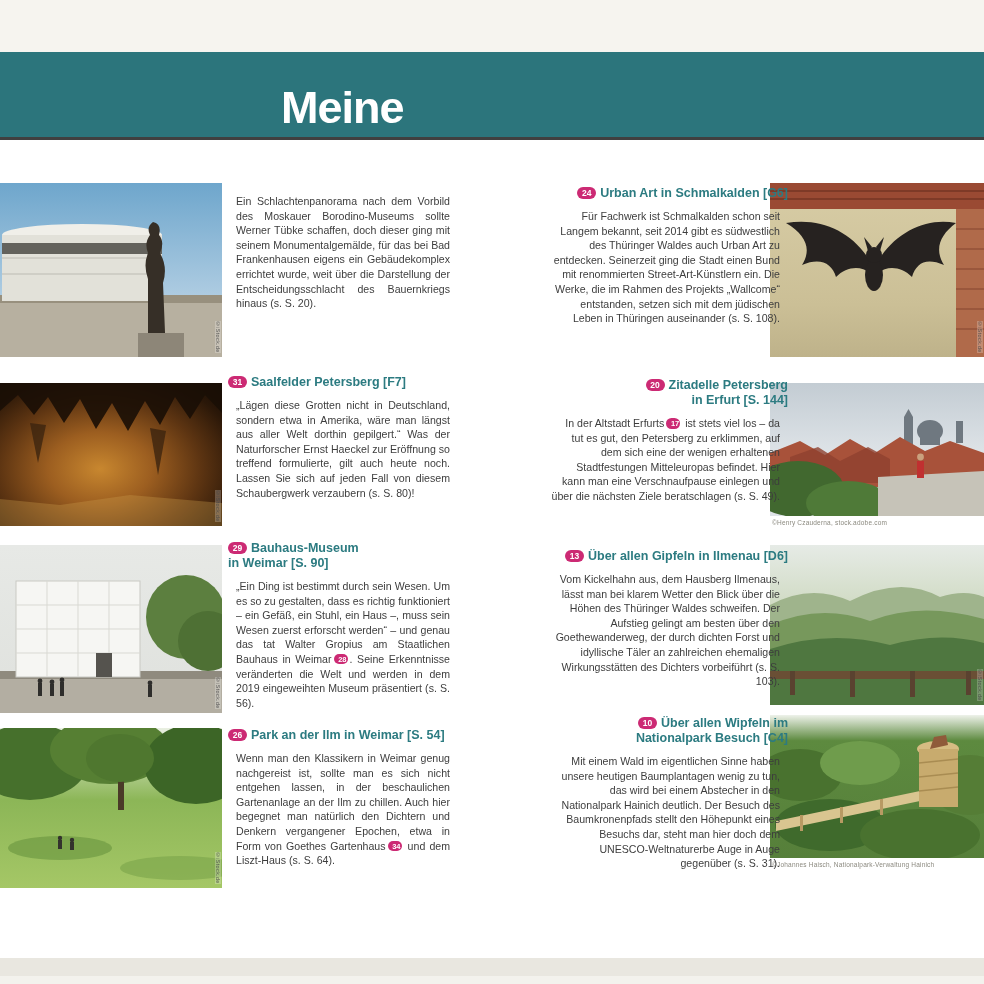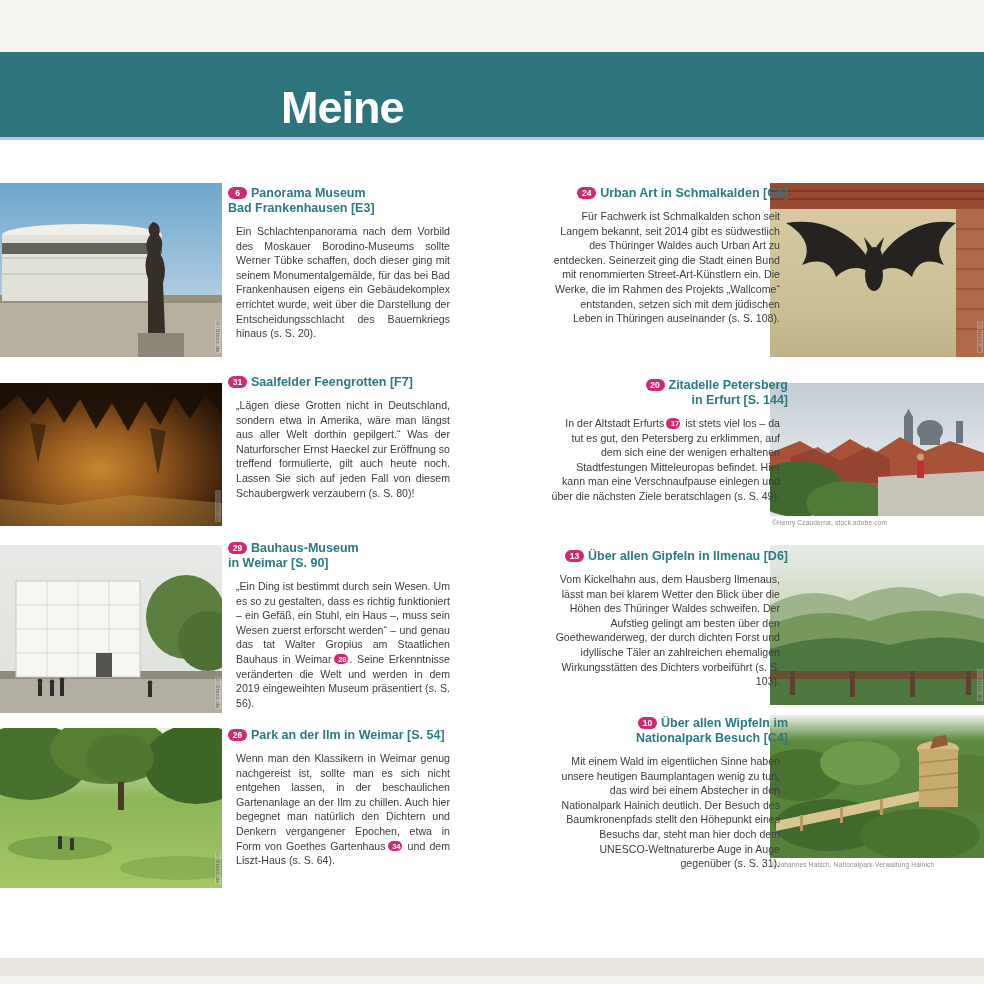--- a/index.html
+++ b/index.html
@@ -3,21 +3,21 @@
 <meta charset="utf-8">
 <style>
   html,body{margin:0;padding:0;background:#ffffff;}
   .page{position:relative;width:984px;height:984px;overflow:hidden;background:#ffffff;
         font-family:"Liberation Sans", sans-serif;}
   .band-top{position:absolute;left:0;top:0;width:984px;height:52px;background:#f6f4ef;}
   .band-bottom{position:absolute;left:0;top:958px;width:984px;height:18px;background:#e9e7e0;}
   .band-bottom2{position:absolute;left:0;top:976px;width:984px;height:8px;background:#f3f2ed;}
 
   .titlebar{position:absolute;left:0;top:52px;width:984px;height:85px;background:#2c757c;
-            border-bottom:3px solid #c4b5fd;}
+            border-bottom:3px solid #404040;}
   .titlebar .t1,.titlebar .t2{position:absolute;top:32px;color:#ffffff;font-weight:bold;
             font-size:45px;line-height:48px;letter-spacing:-1px;}
   .titlebar .t1{left:281px;}
   .titlebar .t2{left:559px;}
 
   
   .block{position:absolute;}
   .block.leftcol{left:228px;width:230px;text-align:left;}
   .block.rightcol{left:543px;width:245px;text-align:right;}
   .bhead{margin:0 0 3px 0;color:#2c7b81;font-size:12.5px;font-weight:bold;line-height:15px;}
@@ -217,26 +217,25 @@
         <line x1="149" y1="48" x2="188" y2="44"></line>
           <line x1="149" y1="62" x2="188" y2="58"></line>
         <line x1="149" y1="76" x2="188" y2="72"></line>
       </g>
       <path d="M160 34 L164 22 L176 20 L178 30 Z" fill="#8f5b3a"></path>
     </svg>
   </div>
   <span class="hcredit" style="left:772px;top:861px;width:212px">©Johannes Haisch, Nationalpark-Verwaltung Hainich</span>
 
   <section class="block leftcol" style="top:186px">
-    <h3 class="bhead"><span class="badge">6</span><span>Panorama Museum</span><br><span>Bad Frankenhausen [E3]</span></h3>
     <p class="body">Ein Schlachtenpanorama nach dem Vorbild des Moskauer Borodino-Museums sollte Werner Tübke schaffen, doch dieser ging mit seinem Monumentalgemälde, für das bei Bad Frankenhausen eigens ein Gebäudekomplex errichtet wurde, weit über die Darstellung der Entscheidungsschlacht des Bauernkriegs hinaus (s. S. 20).</p>
   </section>
 
   <section class="block leftcol" style="top:375px">
-    <h3 class="bhead"><span class="badge">31</span><span>Saalfelder Feengrotten [F7]</span></h3>
+    <h3 class="bhead"><span class="badge">31</span><span>Saalfelder Petersberg [F7]</span></h3>
     <p class="body">„Lägen diese Grotten nicht in Deutschland, sondern etwa in Amerika, wäre man längst aus aller Welt dorthin gepilgert.“ Was der Naturforscher Ernst Haeckel zur Eröffnung so treffend formulierte, gilt auch heute noch. Lassen Sie sich auf jeden Fall von diesem Schaubergwerk verzaubern (s. S. 80)!</p>
   </section>
 
   <section class="block leftcol" style="top:541px">
     <h3 class="bhead"><span class="badge">29</span><span>Bauhaus-Museum</span><br><span>in Weimar [S. 90]</span></h3>
     <p class="body"><span>„Ein Ding ist bestimmt durch sein Wesen. Um es so zu gestalten, dass es richtig funktioniert – ein Gefäß, ein Stuhl, ein Haus –, muss sein Wesen zuerst erforscht werden“ – und genau das tat Walter Gropius am Staatlichen Bauhaus in Weimar</span><span class="ibadge">28</span><span>. Seine Erkenntnisse veränderten die Welt und werden in dem 2019 eingeweihten Museum präsentiert (s. S. 56).</span></p>
   </section>
 
   <section class="block leftcol" style="top:728px">
     <h3 class="bhead"><span class="badge">26</span><span>Park an der Ilm in Weimar [S. 54]</span></h3>

